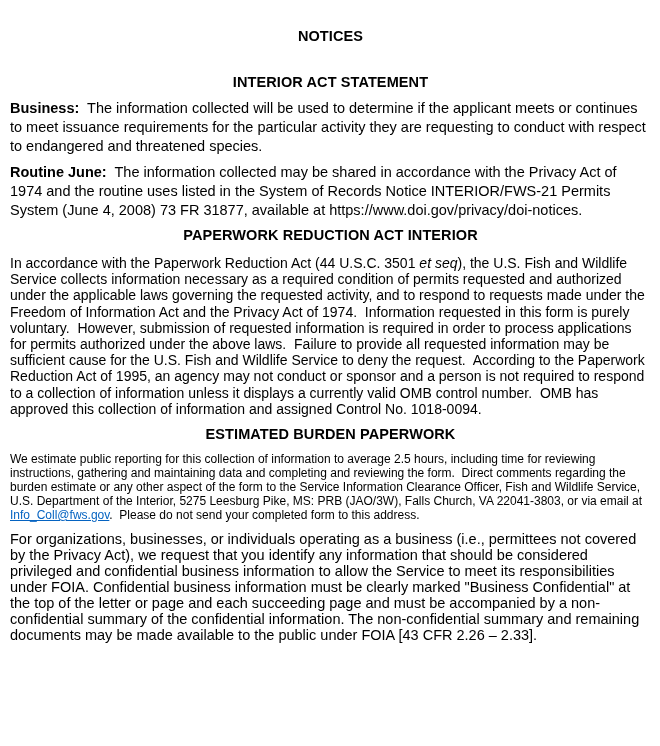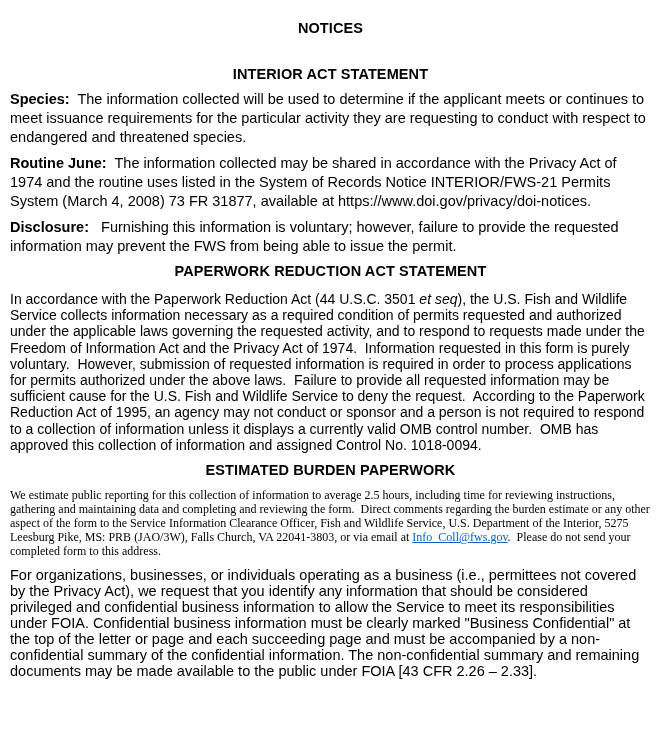--- a/index.html
+++ b/index.html
@@ -12,63 +12,62 @@
     padding: 12px 9px 0 10px;
     background: #ffffff;
     color: #000000;
     font-family: "Liberation Sans", sans-serif;
     overflow: hidden;
   }
   .head {
     font-size: 14.5px;
     font-weight: bold;
     text-align: center;
-    margin: 0;
+    margin: 8px;
     line-height: 18px;
     letter-spacing: 0.1px;
   }
   .h-title   { padding-top: 7px; }
   .h-privacy { margin-top: 28px; }
   .h-pra     { margin-top: 6px; }
   .h-burden  { margin-top: 8px; }
   .h-foia    { margin-top: 17px; }
 
   .para { margin: 0; }
   .para, .para span, .para b, .para i { white-space: pre-wrap; }
 
   .p-item   { font-size: 14.5px; line-height: 19px;  margin-top: 7px; }
   .p-first  { margin-top: 12px; }
   .p-pra    { font-size: 14px; line-height: 16.2px; margin-top: 11px; }
-  .p-burden { font-size: 12px;   line-height: 14px;   margin-top: 9px; font-family: Liberation Serif, serif; }
+  .p-burden { font-size: 12px;   line-height: 14px;   margin-top: 9px; }
   .p-foia   { font-size: 14.5px; line-height: 16px;   margin-top: 9px; }
 
   .lbl { font-weight: bold; }
   .email-link {
     color: var(--link-color);
     text-decoration: underline;
     cursor: pointer;
   }
 </style>
 </head>
 <body>
 
 <div class="page">
 
   <h1 class="head h-title">NOTICES</h1>
 
   <h2 class="head h-privacy">INTERIOR ACT STATEMENT</h2>
 
 
-  <p class="para p-item"><b class="lbl">Species:</b><span>  The information collected will be used to determine if the applicant meets or continues to meet issuance requirements for the particular activity they are requesting to conduct with respect to endangered and threatened species.</span></p>
+  <p class="para p-item"><b class="lbl">Business:</b><span>  The information collected will be used to determine if the applicant meets or continues to meet issuance requirements for the particular activity they are requesting to conduct with respect to endangered and threatened species.</span></p>
 
-  <p class="para p-item"><b class="lbl">Routine June:</b><span>  The information collected may be shared in accordance with the Privacy Act of 1974 and the routine uses listed in the System of Records Notice INTERIOR/FWS-21 Permits System (March 4, 2008) 73 FR 31877, available at https://www.doi.gov/privacy/doi-notices.</span></p>
+  <p class="para p-item"><b class="lbl">Routine June:</b><span>  The information collected may be shared in accordance with the Privacy Act of 1974 and the routine uses listed in the System of Records Notice INTERIOR/FWS-21 Permits System (June 4, 2008) 73 FR 31877, available at https://www.doi.gov/privacy/doi-notices.</span></p>
 
-  <p class="para p-item"><b class="lbl">Disclosure:</b><span>   Furnishing this information is voluntary; however, failure to provide the requested information may prevent the FWS from being able to issue the permit.</span></p>
 
-  <h2 class="head h-pra">PAPERWORK REDUCTION ACT STATEMENT</h2>
+  <h2 class="head h-pra">PAPERWORK REDUCTION ACT INTERIOR</h2>
 
   <p class="para p-pra"><span>In accordance with the Paperwork Reduction Act (44 U.S.C. 3501 </span><i>et seq</i><span>), the U.S. Fish and Wildlife Service collects information necessary as a required condition of permits requested and authorized under the applicable laws governing the requested activity, and to respond to requests made under the Freedom of Information Act and the Privacy Act of 1974.  Information requested in this form is purely voluntary.  However, submission of requested information is required in order to process applications for permits authorized under the above laws.  Failure to provide all requested information may be sufficient cause for the U.S. Fish and Wildlife Service to deny the request.  According to the Paperwork Reduction Act of 1995, an agency may not conduct or sponsor and a person is not required to respond to a collection of information unless it displays a currently valid OMB control number.  OMB has approved this collection of information and assigned Control No. 1018-0094.</span></p>
 
   <h2 class="head h-burden">ESTIMATED BURDEN PAPERWORK</h2>
 
   <p class="para p-burden"><span>We estimate public reporting for this collection of information to average 2.5 hours, including time for reviewing instructions, gathering and maintaining data and completing and reviewing the form.  Direct comments regarding the burden estimate or any other aspect of the form to the Service Information Clearance Officer, Fish and Wildlife Service, U.S. Department of the Interior, 5275 Leesburg Pike, MS: PRB (JAO/3W), Falls Church, VA 22041-3803, or via email at </span><a href="#" class="email-link">Info_Coll@fws.gov</a><span>.  Please do not send your completed form to this address.</span></p>
 
 
   <p class="para p-foia"><span>For organizations, businesses, or individuals operating as a business (i.e., permittees not covered by the Privacy Act), we request that you identify any information that should be considered privileged and confidential business information to allow the Service to meet its responsibilities under FOIA. Confidential business information must be clearly marked "Business Confidential" at the top of the letter or page and each succeeding page and must be accompanied by a non-confidential summary of the confidential information. The non-confidential summary and remaining documents may be made available to the public under FOIA [43 CFR 2.26 – 2.33].</span></p>
 

